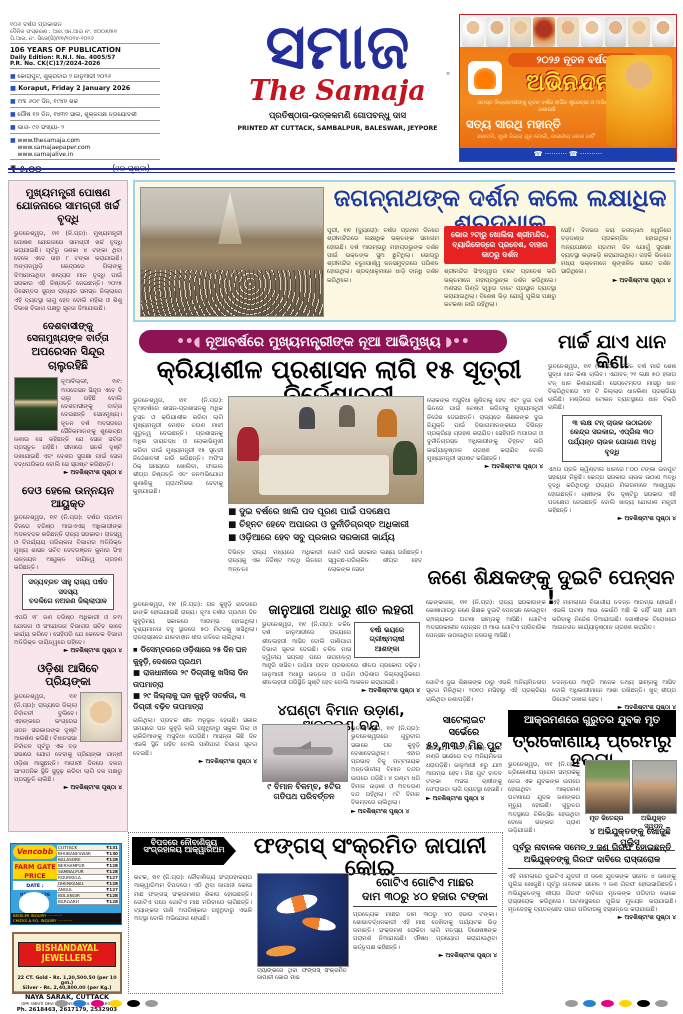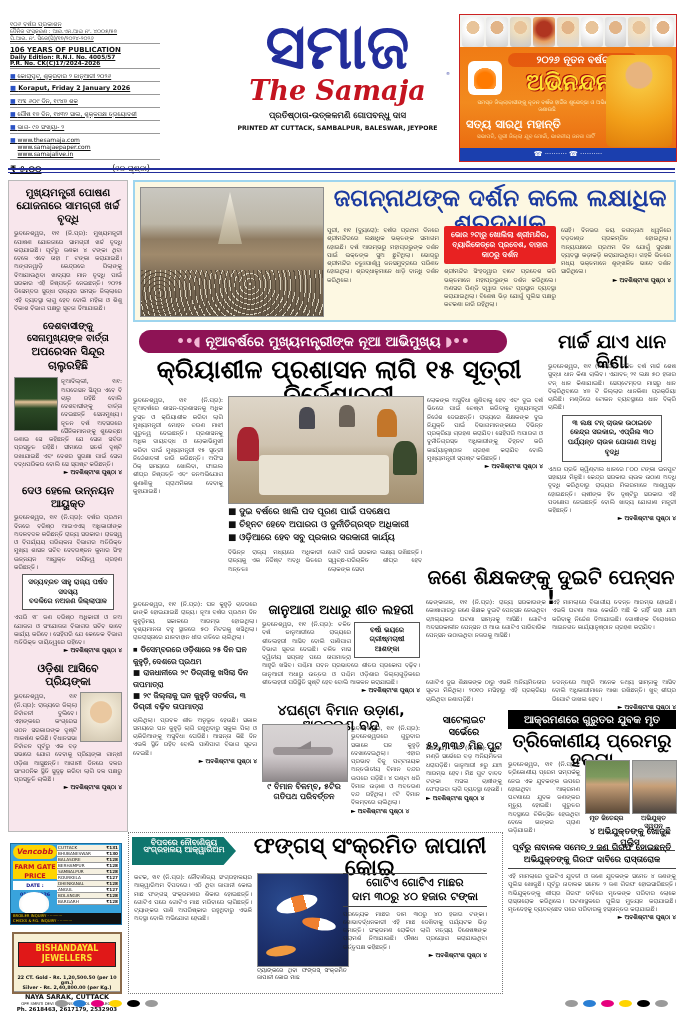--- a/index.html
+++ b/index.html
@@ -20,21 +20,21 @@
   .regdots{display:flex;gap:5px;align-items:center;}
   .regdots span{display:inline-block;width:13px;height:7px;border-radius:50%;}
   .rule{background:#232e9b;}
   a{color:inherit;text-decoration:none;}
 </style>
 </head>
 <body>
 
 <div id="page">
 
-  <div class="abs" style="left:10px;top:20px;width:150px;text-decoration:underline;">
+  <div class="abs" style="left:10px;top:20px;width:150px;">
     <div style="font-size:6px;color:#333;">୧୦୬ ବର୍ଷର ପ୍ରକାଶନ</div>
     <div style="font-size:5.5px;color:#333;">ଦୈନିକ ସଂସ୍କରଣ : ଆର.ଏନ.ଆଇ ନଂ. ୪୦୦୫/୫୭</div>
     <div style="font-size:5.5px;color:#333;border-bottom:1px solid #999;padding-bottom:1px;">ପି.ଆର. ନଂ. ସିକେ(ସି)/୧୭/୨୦୨୪-୨୦୨୬</div>
     <div style="font-size:7px;font-weight:bold;margin-top:2px;">106 YEARS OF PUBLICATION</div>
     <div style="font-size:5.8px;font-weight:bold;">Daily Edition: R.N.I. No. 4005/57</div>
     <div style="font-size:5.8px;font-weight:bold;border-bottom:1px solid #999;padding-bottom:2px;">P.R. No. CK(C)17/2024-2026</div>
     <div style="font-size:6px;margin-top:3px;border-bottom:1px solid #999;padding-bottom:1px;"><span style="color:#2a52c4;">■ </span><span>କୋରାପୁଟ, ଶୁକ୍ରବାର ୨ ଜାନୁଆରୀ ୨୦୨୬</span></div>
     <div style="font-size:6.4px;font-weight:bold;border-bottom:1px solid #999;padding:2px 0;"><span style="color:#2a52c4;">■ </span><span>Koraput, Friday 2 January 2026</span></div>
     <div style="font-size:6px;border-bottom:1px solid #999;padding:2px 0;"><span style="color:#2a52c4;">■ </span><span>ଅବ୍ଦ ୬୦୯ ଦିନ, ୧୯୪୭ ଶକ</span></div>
     <div style="font-size:6px;border-bottom:1px solid #999;padding:2px 0;"><span style="color:#2a52c4;">■ </span><span>ପୌଷ ୧୭ ଦିନ, ୧୪୩୨ ସାଲ, ଶୁକ୍ଳପକ୍ଷ ତ୍ରୟୋଦଶୀ</span></div>
@@ -216,51 +216,51 @@
 
   <div class="abs hl-black ctr" style="left:426px;top:714px;width:76px;font-size:9.5px;line-height:1.3;">
     <span>ସାଟେଲାଇଟ ସର୍ଭେରେ</span><br>
     <span style="font-size:10.5px;">୫୨,୩୩୬ ମିଛ ପୁଟ</span>
   </div>
   <div class="abs" style="left:426px;top:744px;width:76px;height:86px;">
     <div class="body-txt">ଖୋର୍ଦ୍ଧା, ୧ା୧ (ନି.ପ୍ର): ଧାନ ମଣ୍ଡି ସର୍ଭେରେ ବଡ଼ ଅନିୟମିତତା ଧରାପଡ଼ିଛି। ଜାନୁଆରୀ ୫ରୁ ଯାଞ୍ଚ ଆରମ୍ଭ ହେବ। ମିଛ ପୁଟ ବାବଦ ଟଙ୍କା ଅସଲ ଚାଷୀଙ୍କୁ ଫେରାଇବା ଲାଗି ବ୍ୟବସ୍ଥା ହେଉଛି।</div>
     <div class="cont">► ଅବଶିଷ୍ଟାଂଶ ପୃଷ୍ଠା ୪</div>
   </div>
 
-  <div class="abs" style="left:508px;top:710px;width:168px;height:19px;background:#000;color:#fff;font-weight:bold;font-size:10.5px;text-align:center;line-height:19px;">ଆକ୍ରମଣରେ ଗୁରୁତର ଯୁବକ ମୃତ</div>
+  <div class="abs" style="left:508px;top:710px;width:168px;height:27px;background:#000;color:#fff;font-weight:bold;font-size:10.5px;text-align:center;line-height:19px;">ଆକ୍ରମଣରେ ଗୁରୁତର ଯୁବକ ମୃତ</div>
   <div class="abs hl-black ctr" style="left:508px;top:732px;width:168px;font-size:18.5px;line-height:1.0;">ତ୍ରିକୋଣୀୟ ପ୍ରେମରୁ ହତ୍ୟା</div>
   <div class="abs body-txt" style="left:508px;top:760px;width:72px;height:98px;">ଭୁବନେଶ୍ୱର, ୧ା୧ (ନି.ପ୍ର): ତ୍ରିକୋଣୀୟ ପ୍ରେମ ସମ୍ପର୍କକୁ ନେଇ ଏକ ଯୁବକଙ୍କ ଉପରେ ହୋଇଥିବା ଆକ୍ରମଣ ଘଟଣାରେ ଯୁବକ ଜଣଙ୍କର ମୃତ୍ୟୁ ହୋଇଛି। ଗୁରୁତର ଅବସ୍ଥାରେ ଚିକିତ୍ସିତ ହେଉଥିବା ବେଳେ ତାଙ୍କର ପ୍ରାଣ ଉଡ଼ିଯାଇଛି।</div>
   <div class="abs photo" style="left:585px;top:760px;width:43px;height:52px;background:linear-gradient(180deg,#6d8a52 0%,#7d9a5e 30%,#caa27a 45%,#5d4a38 100%);"></div>
   <div class="abs photo" style="left:632px;top:760px;width:43px;height:52px;background:linear-gradient(180deg,#a8a8a4 0%,#b8b4ac 30%,#c8a078 48%,#4d4540 100%);"></div>
   <div class="abs cap" style="left:585px;top:814px;width:43px;">ମୃତ ଜିତେନ୍ଦ୍ର</div>
   <div class="abs cap" style="left:632px;top:814px;width:43px;">ଅଭିଯୁକ୍ତ ସ୍ୱପନ</div>
   <div class="abs hl-black ctr" style="left:585px;top:826px;width:90px;font-size:8.5px;border-bottom:1px solid #444;padding-bottom:2px;">୪ ଅଭିଯୁକ୍ତଙ୍କୁ ଖୋଜୁଛି ପୁଲିସ</div>
   <div class="abs hl-black ctr" style="left:508px;top:842px;width:168px;font-size:8.5px;line-height:1.4;border-bottom:1px solid #444;padding-bottom:2px;">
     <span>ପୂର୍ବରୁ ନାବାଳକ ସମେତ ୨ ଜଣ ଗିରଫ ହୋଇଛନ୍ତି</span><br>
     <span>ଅଭିଯୁକ୍ତଙ୍କୁ ଗିରଫ ଦାବିରେ ରାସ୍ତାରୋକ</span>
   </div>
   <div class="abs" style="left:508px;top:872px;width:168px;height:122px;">
     <div class="body-txt">ଏହି ମାମଲାରେ ଦୁଇଟିଏ ଯୁବତୀ ଓ ଜଣେ ଯୁବକଙ୍କ ସମେତ ୪ ଜଣଙ୍କୁ ପୁଲିସ ଖୋଜୁଛି। ପୂର୍ବରୁ ନାବାଳକ ସମେତ ୨ ଜଣ ଗିରଫ ହୋଇସାରିଛନ୍ତି। ଅଭିଯୁକ୍ତଙ୍କୁ ଶୀଘ୍ର ଗିରଫ ଦାବିରେ ମୃତକଙ୍କ ପରିବାର ଲୋକେ ରାସ୍ତାରୋକ କରିଥିଲେ। ଘଟଣାସ୍ଥଳରେ ପୁଲିସ ମୁତୟନ କରାଯାଇଛି। ମୃତଦେହକୁ ବ୍ୟବଚ୍ଛେଦ ପରେ ପରିବାରକୁ ହସ୍ତାନ୍ତର କରାଯାଇଛି।</div>
     <div class="cont" style="text-align:right;">► ଅବଶିଷ୍ଟାଂଶ ପୃଷ୍ଠା ୪</div>
   </div>
 
   <div class="abs" style="left:128px;top:832px;width:375px;height:162px;border:1px dotted #777;box-sizing:border-box;">
-    <div style="position:absolute;left:3px;top:4px;width:104px;height:28px;background:#0f766e;color:#fff;font-weight:bold;font-size:8px;text-align:center;line-height:1.6;clip-path:polygon(0 0,88% 0,100% 50%,88% 100%,0 100%);">
+    <div style="position:absolute;left:3px;top:4px;width:104px;height:28px;background:#000000;color:#fff;font-weight:bold;font-size:8px;text-align:center;line-height:1.6;clip-path:polygon(0 0,88% 0,100% 50%,88% 100%,0 100%);">
       <span>ବିପଦରେ ନୌବାଣିଜ୍ୟ</span><br>
       <span style="position:relative;top:-6px;">ସଂଗ୍ରହାଳୟ ଆକ୍ୱାରିଅମ</span>
     </div>
     <div class="hl-black" style="position:absolute;left:112px;top:2px;width:258px;font-size:22px;line-height:1.0;text-align:center;">ଫଙ୍ଗସ୍ ସଂକ୍ରମିତ ଜାପାନୀ କୋଇ</div>
     <div class="body-txt" style="position:absolute;left:5px;top:40px;width:118px;height:116px;">କଟକ, ୧ା୧ (ନି.ପ୍ର): ନୌବାଣିଜ୍ୟ ସଂଗ୍ରହାଳୟର ଆକ୍ୱାରିଅମ ବିପଦରେ। ଏଠି ଥିବା ଜାପାନୀ କୋଇ ମାଛ ଫଙ୍ଗସ୍ ସଂକ୍ରମଣର ଶିକାର ହୋଇଛନ୍ତି। ଗୋଟିଏ ପରେ ଗୋଟିଏ ମାଛ ମରିବାରେ ଲାଗିଛନ୍ତି। ଟ୍ୟାଙ୍କର ପାଣି ଅପରିଷ୍କାର ରହୁଥିବାରୁ ଏଭଳି ଅବସ୍ଥା ବୋଲି ଅଭିଯୋଗ ହେଉଛି।</div>
     <div class="photo" style="position:absolute;left:128px;top:40px;width:90px;height:92px;background:radial-gradient(circle at 30% 30%,#2a4a8e 0%,#1c2f6b 55%,#14204a 100%);">
       <span style="position:absolute;left:18px;top:22px;width:42px;height:16px;background:linear-gradient(90deg,#fff 0 40%,#f08030 40% 70%,#fff 70%);border-radius:50%;transform:rotate(-15deg);"></span>
       <span style="position:absolute;left:44px;top:44px;width:34px;height:12px;background:linear-gradient(90deg,#f08030 0 50%,#fff 50%);border-radius:50%;transform:rotate(10deg);"></span>
       <span style="position:absolute;left:8px;bottom:10px;width:30px;height:10px;background:#f09a40;border-radius:50%;transform:rotate(-8deg);"></span>
     </div>
     <div class="cap" style="position:absolute;left:128px;top:134px;width:90px;font-size:5.8px;font-weight:normal;text-align:justify;">ଟ୍ୟାଙ୍କରେ ଥିବା ଫଙ୍ଗସ୍ ସଂକ୍ରମିତ ଜାପାନୀ କୋଇ ମାଛ</div>
-    <div style="position:absolute;left:214px;top:40px;width:144px;">
+    <div style="position:absolute;left:224px;top:40px;width:144px;">
       <div class="ctr hl-black" style="font-size:11px;line-height:1.25;border-top:1px solid #444;border-bottom:1px solid #444;padding:2px 0;">
         <span>ଗୋଟିଏ ଗୋଟିଏ ମାଛର</span><br>
         <span>ଦାମ ୩୦ରୁ ୪୦ ହଜାର ଟଙ୍କା</span>
       </div>
       <div class="body-txt" style="margin-top:3px;">ପ୍ରତ୍ୟେକ ମାଛର ଦାମ ୩୦ରୁ ୪୦ ହଜାର ଟଙ୍କା। ଶୋଭାବର୍ଦ୍ଧନକାରୀ ଏହି ମାଛ ଦେଖିବାକୁ ପର୍ଯ୍ୟଟକ ଭିଡ଼ ଜମାନ୍ତି। ସଂକ୍ରମଣ ରୋକିବା ଲାଗି ମତ୍ସ୍ୟ ବିଶେଷଜ୍ଞଙ୍କ ପରାମର୍ଶ ନିଆଯାଉଛି। ଔଷଧ ପ୍ରୟୋଗ କରାଯାଉଥିବା କର୍ତ୍ତୃପକ୍ଷ କହିଛନ୍ତି।</div>
       <div class="cont" style="text-align:right;">► ଅବଶିଷ୍ଟାଂଶ ପୃଷ୍ଠା ୪</div>
     </div>
   </div>
 
   <div class="abs" style="left:10px;top:843px;width:112px;height:82px;background:#39a3dc;border:1px solid #1b6ea0;box-sizing:border-box;">

